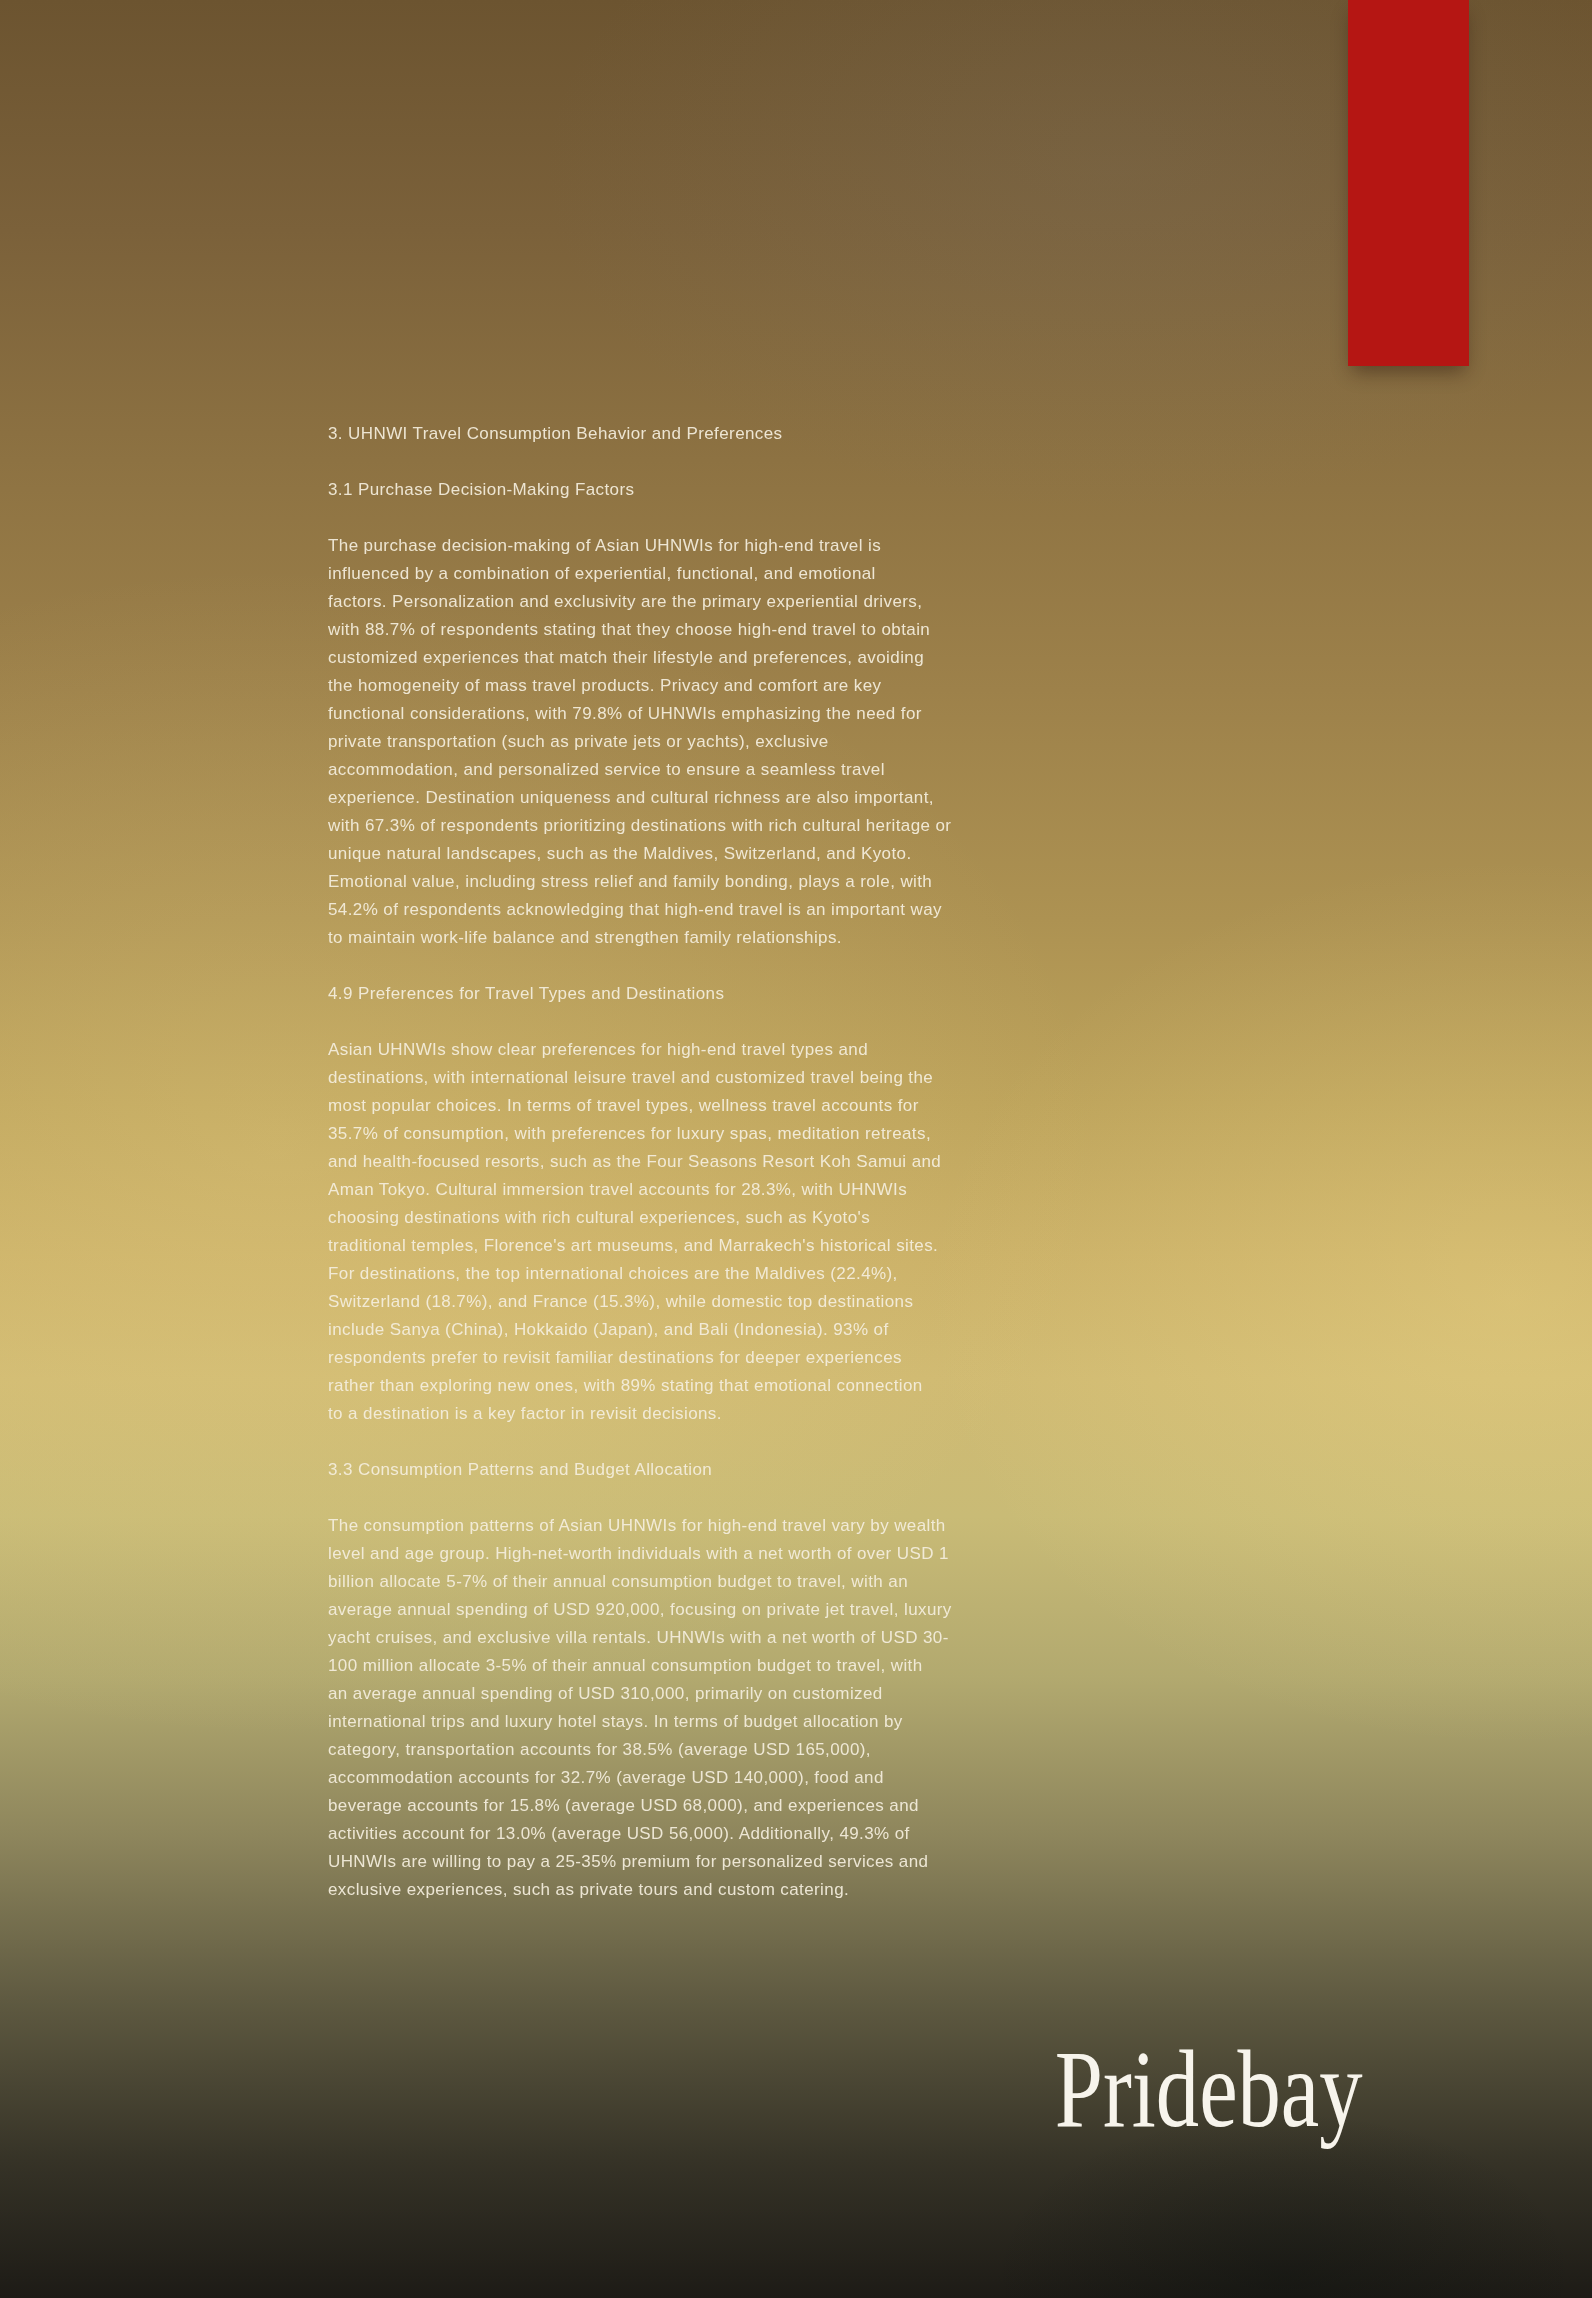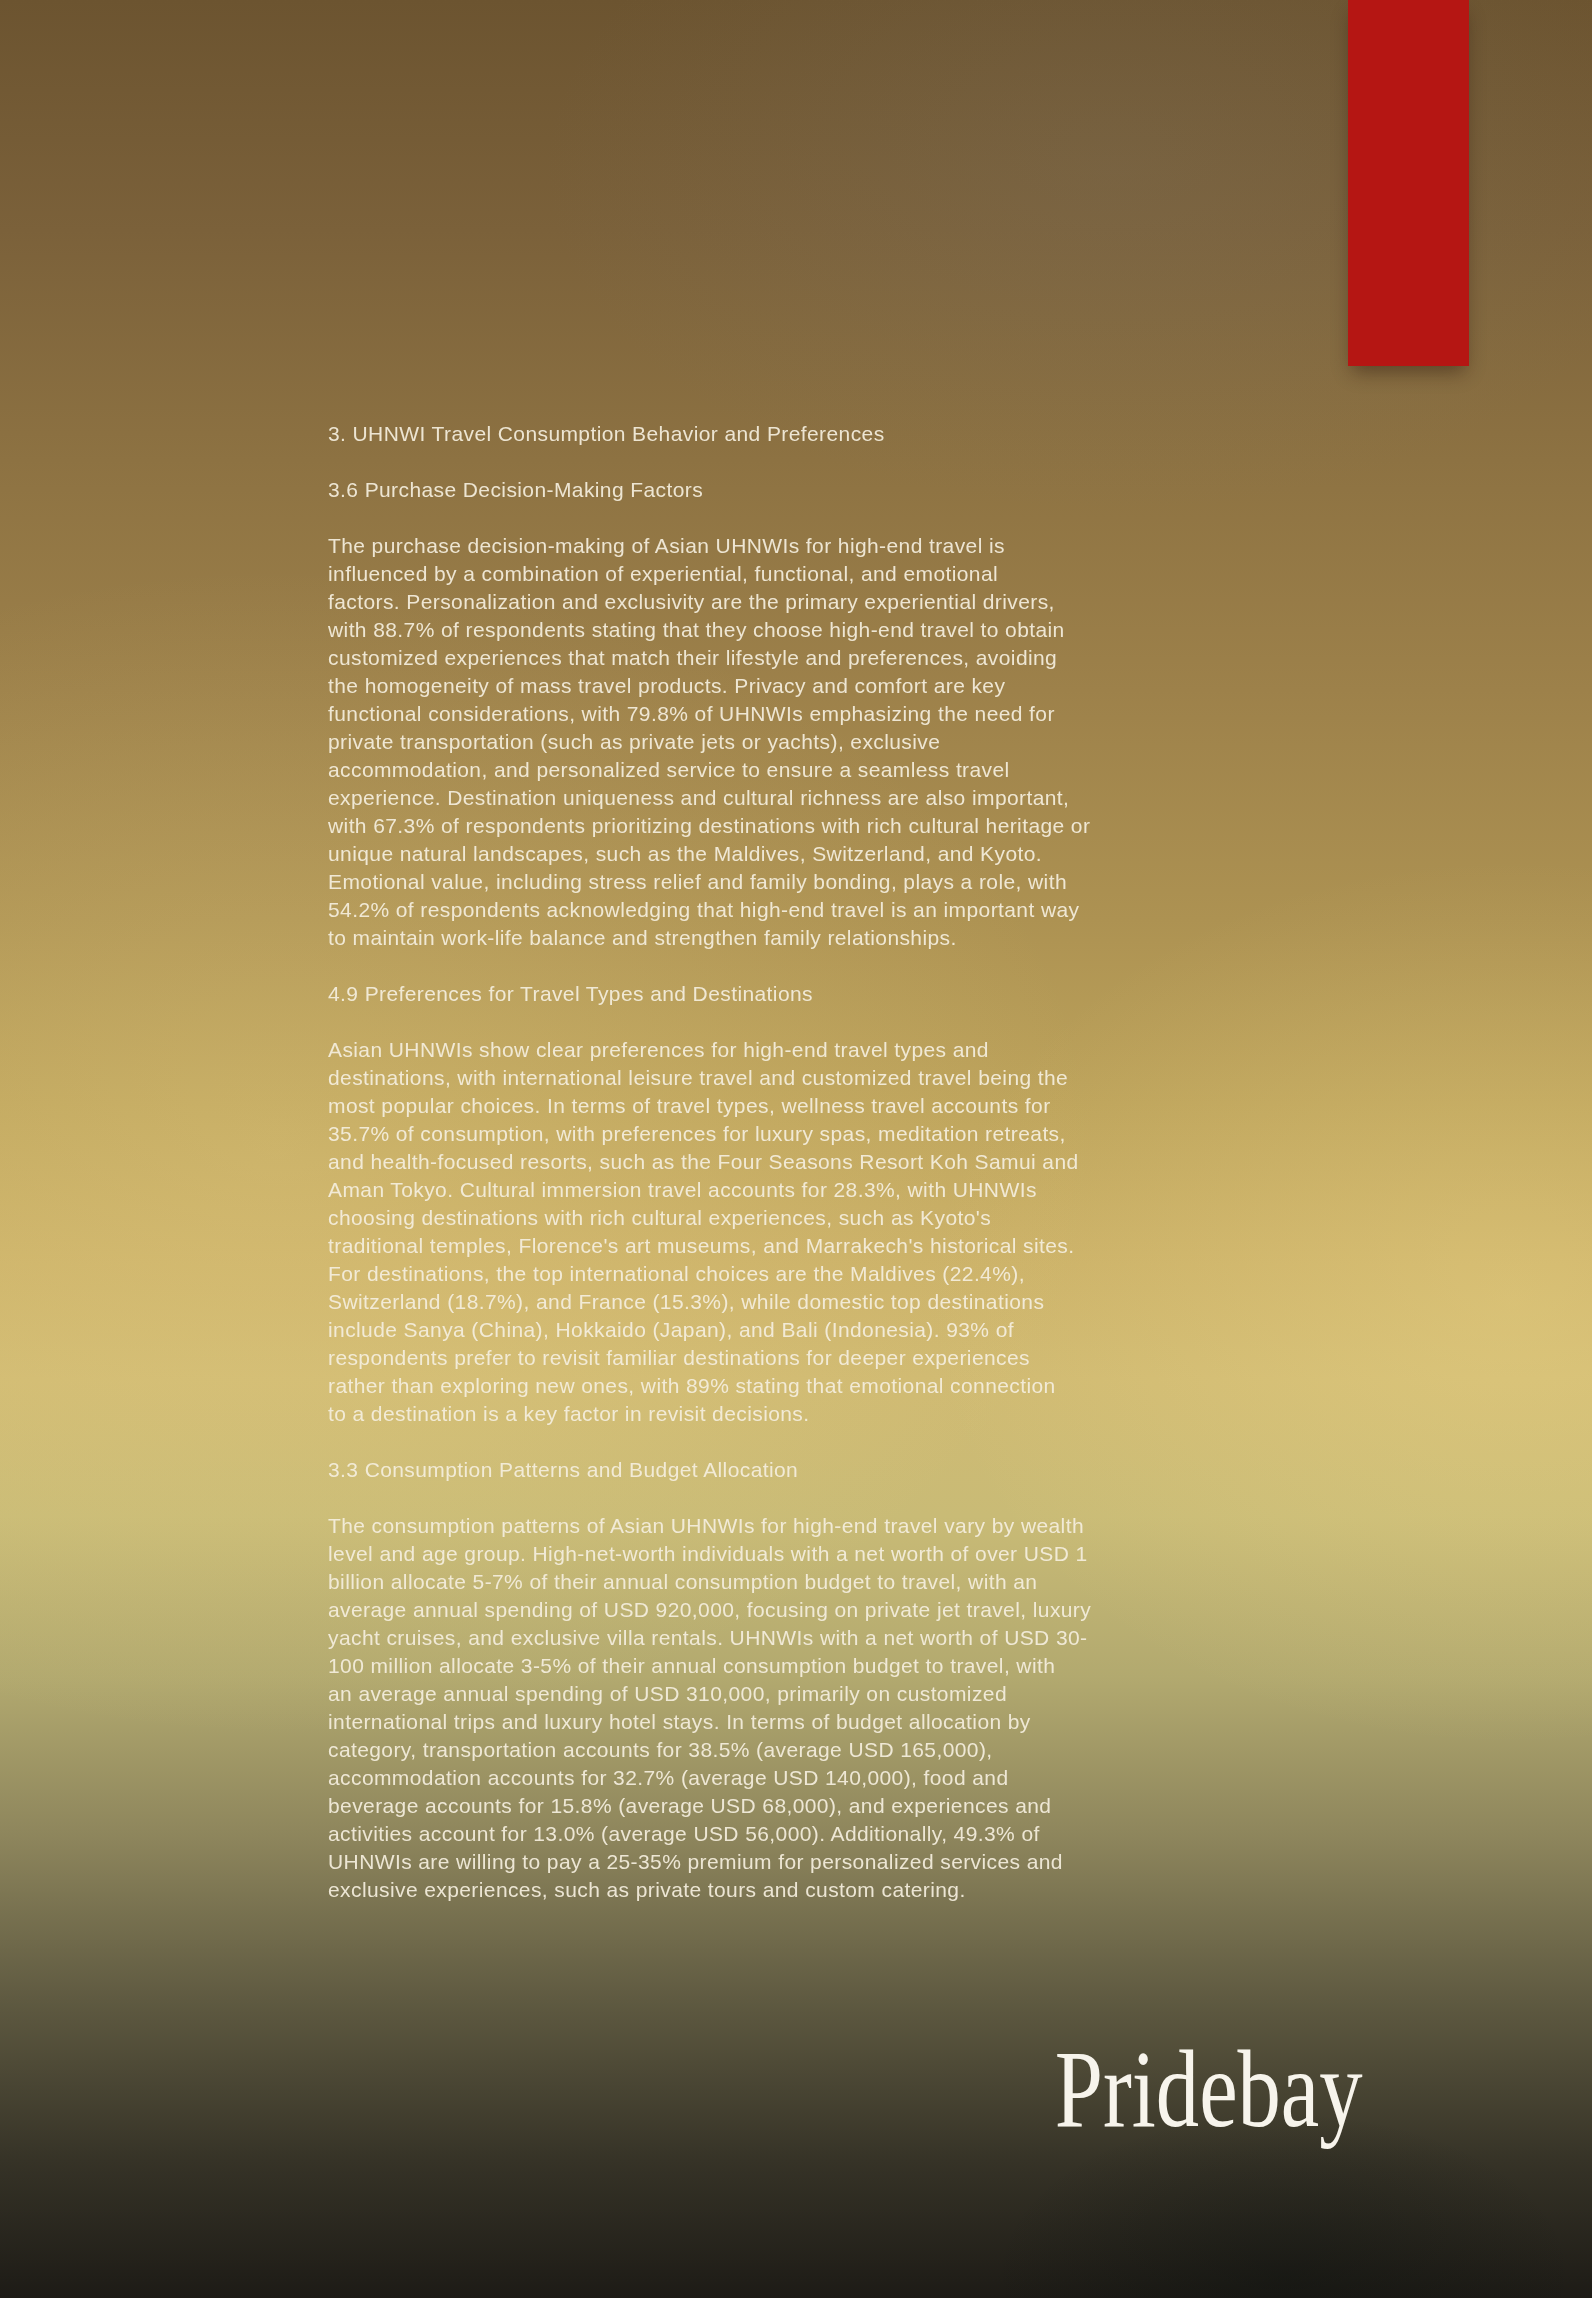--- a/index.html
+++ b/index.html
@@ -45,21 +45,21 @@
     width: 121px;
     height: 366px;
     background: #b51613;
     box-shadow: 0 10px 18px -4px rgba(40,18,8,0.45);
   }
   .content {
     position: absolute;
     left: 328px;
     top: 392px;
     width: 915px;
-    font-size: 21px;
+    font-size: 17px;
     font-weight: 300;
     line-height: 28px;
     letter-spacing: 0.4px;
     color: rgba(244,238,222,0.93);
     white-space: pre-line;
   }
   .content div { margin: 0; }
   .brand {
     position: absolute;
     top: 2033px;
@@ -78,21 +78,21 @@
 <body>
 
 <div class="page">
 
   <div class="bg"></div>
 
   <div class="red-bar"></div>
 
   <div class="content">
     <div>3. UHNWI Travel Consumption Behavior and Preferences</div>
-    <div>3.6 Purchase Decision-Making Factors</div>
+    <div>3.1 Purchase Decision-Making Factors</div>
     <div>The purchase decision-making of Asian UHNWIs for high-end travel is
 influenced by a combination of experiential, functional, and emotional
 factors. Personalization and exclusivity are the primary experiential drivers,
 with 88.7% of respondents stating that they choose high-end travel to obtain
 customized experiences that match their lifestyle and preferences, avoiding
 the homogeneity of mass travel products. Privacy and comfort are key
 functional considerations, with 79.8% of UHNWIs emphasizing the need for
 private transportation (such as private jets or yachts), exclusive
 accommodation, and personalized service to ensure a seamless travel
 experience. Destination uniqueness and cultural richness are also important,

